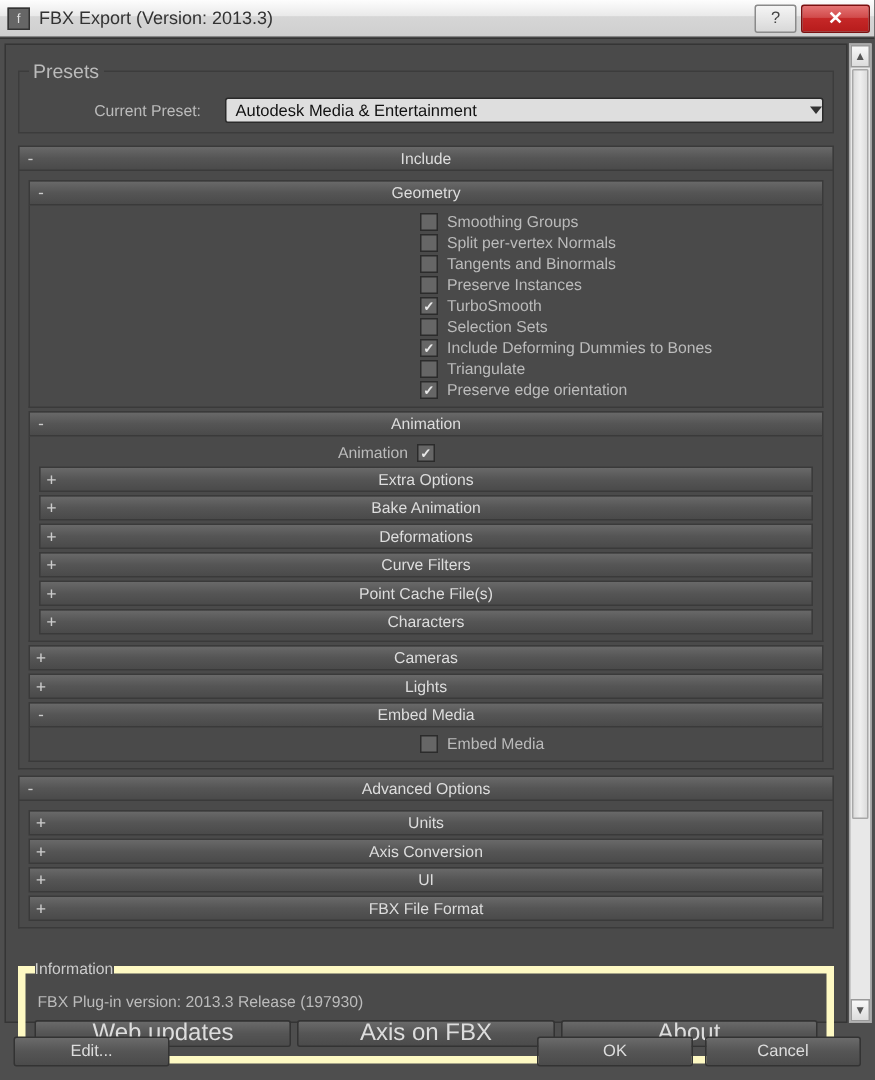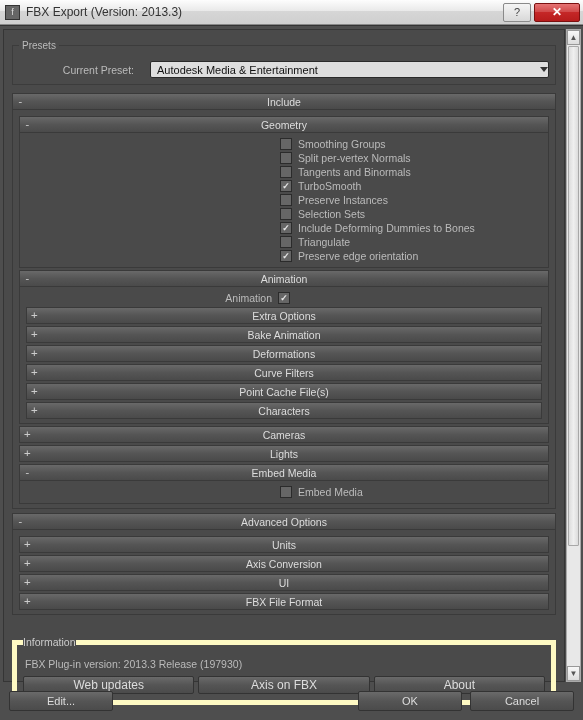--- a/index.html
+++ b/index.html
@@ -81,21 +81,21 @@
     border: 1px solid #a8a8a8;
     border-radius: 1px;
   }
 
   .content { padding: 10px 8px; }
   fieldset.presets {
     border: 1px solid #3c3c3c;
     padding: 10px 6px 6px;
     margin-bottom: 8px;
   }
-  fieldset.presets legend { color: #bbb; padding: 0 3px; font-size: 10px; }
+  fieldset.presets legend { color: #bbb; padding: 0 3px; font-size: 13px; }
   .preset-row { display: flex; align-items: center; gap: 16px; }
   .preset-row label {
     width: 115px; text-align: right; color: #bbb;
   }
   .preset-select {
     flex: 1;
     height: 17px;
     background: #dedede;
     border: 1px solid #2a2a2a;
     border-radius: 2px;
@@ -159,21 +159,21 @@
   }
   .info-text { color: #bbb; padding: 4px 0 6px 2px; }
   .btn-row { display: flex; gap: 4px; }
   .btn {
     flex: 1;
     height: 18px;
     background: linear-gradient(to bottom, #6a6a6a, #555 50%, #4b4b4b);
     border: 1px solid #333;
     border-radius: 2px;
     display: flex; align-items: center; justify-content: center;
-    color: #ddd; font-size: 12px;
+    color: #ddd; font-size: 16px;
   }
 
   .bottom-bar {
     position: absolute;
     left: 3px; right: 3px; bottom: 4px;
     height: 30px;
     display: flex; align-items: center;
     padding: 0 6px;
   }
   .bottom-bar .bbtn {
@@ -230,26 +230,26 @@
             </div>
           <div class="chkrow">
               <span class="chk"></span>
               <span class="lbl">Split per-vertex Normals</span>
             </div>
           <div class="chkrow">
               <span class="chk"></span>
               <span class="lbl">Tangents and Binormals</span>
             </div>
           <div class="chkrow">
+              <span class="chk"></span>
+              <span class="lbl">Preserve Instances</span>
+            </div>
+          <div class="chkrow">
               <span class="chk on"></span>
               <span class="lbl">TurboSmooth</span>
-            </div>
-          <div class="chkrow">
-              <span class="chk"></span>
-              <span class="lbl">Preserve Instances</span>
             </div>
           <div class="chkrow">
               <span class="chk"></span>
               <span class="lbl">Selection Sets</span>
             </div>
           <div class="chkrow">
               <span class="chk on"></span>
               <span class="lbl">Include Deforming Dummies to Bones</span>
             </div>
           <div class="chkrow">

